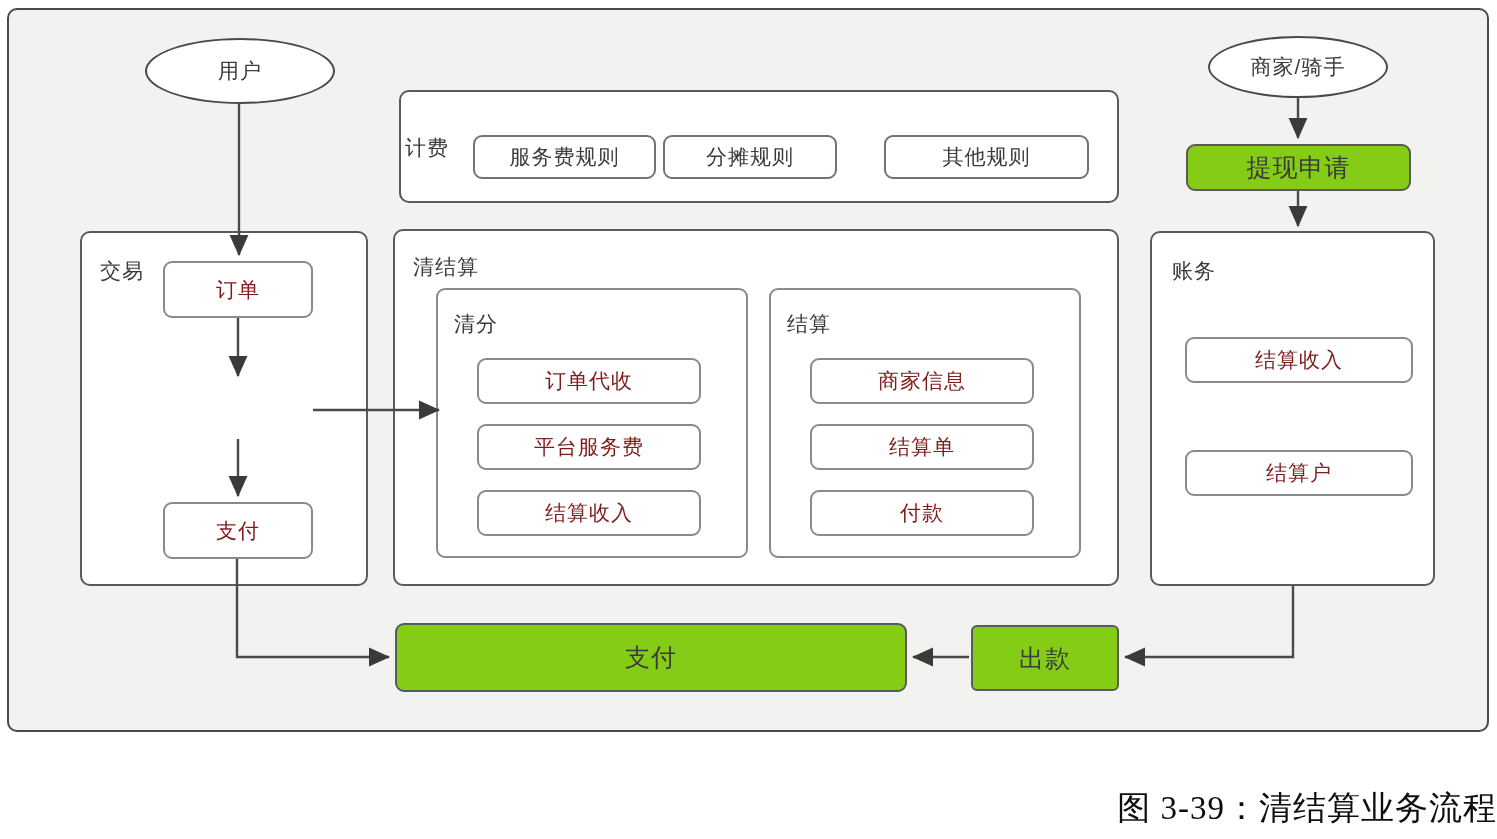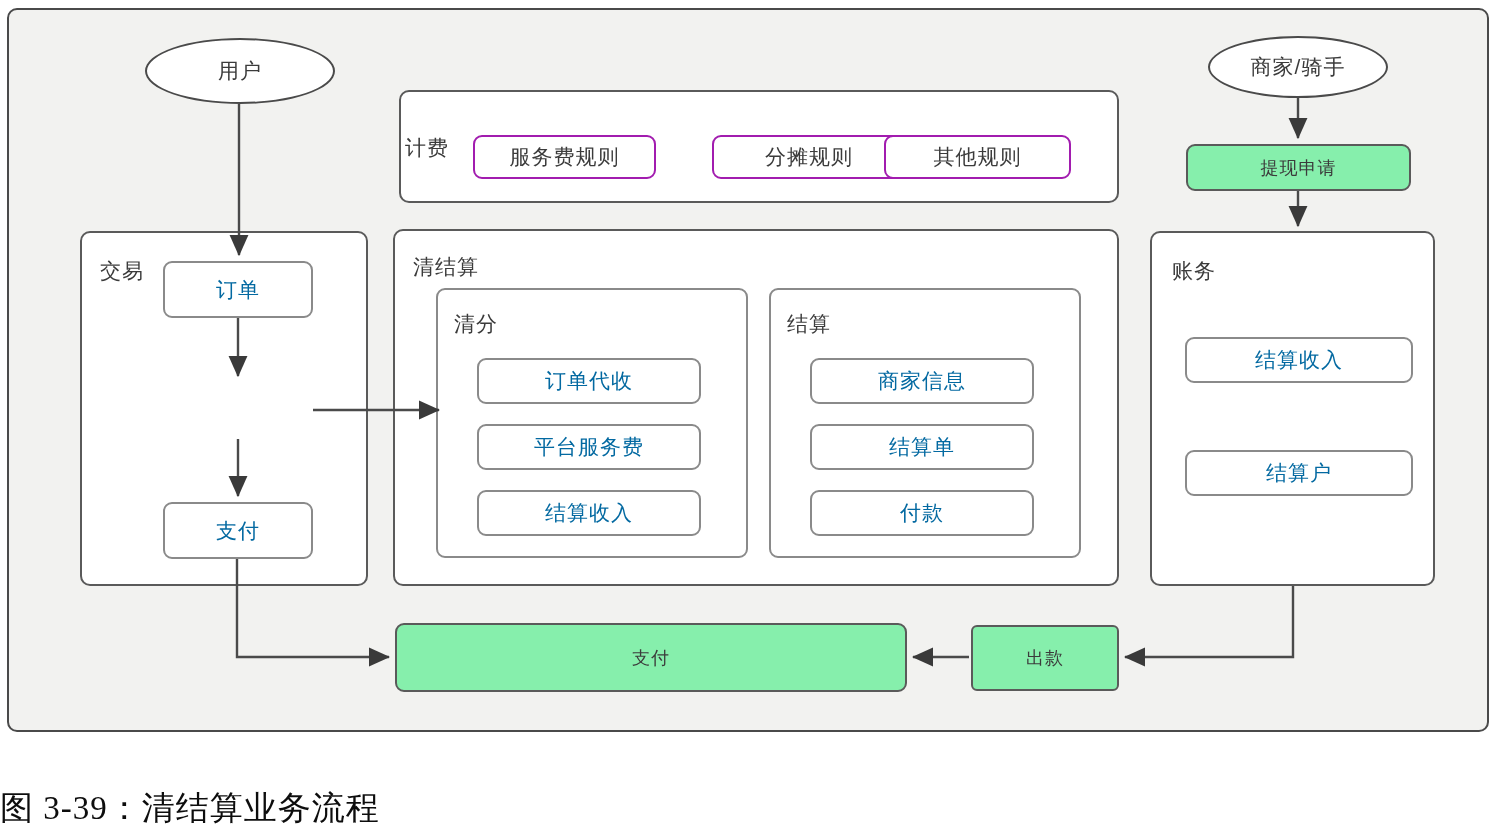--- a/index.html
+++ b/index.html
@@ -8,63 +8,63 @@
 
   
   .frame{
     position:absolute;left:7px;top:8px;width:1482px;height:724px;
     background:#f2f2f0;border:2.5px solid #4a4a4a;border-radius:10px;
     box-sizing:border-box;
   }
 
   
   .box{
-    position:absolute;box-sizing:border-box;background:#86efac;
+    position:absolute;box-sizing:border-box;background:#84cc16;
     border:2px solid #5a5a5a;border-radius:9px;
     display:flex;align-items:center;justify-content:center;
-    color:#3b3b3b;font-size:18px;letter-spacing:1px;white-space:nowrap;
+    color:#3b3b3b;font-size:25px;letter-spacing:1px;white-space:nowrap;
   }
   .panel{
     position:absolute;box-sizing:border-box;background:#ffffff;
     border:2px solid #5a5a5a;border-radius:10px;
   }
   .subpanel{
     position:absolute;box-sizing:border-box;background:#ffffff;
     border:2px solid #8a8a8a;border-radius:9px;
   }
   .panel-title{
     position:absolute;color:#3b3b3b;font-size:21px;letter-spacing:1px;white-space:nowrap;
   }
   .inner-box{
     position:absolute;box-sizing:border-box;background:#ffffff;
     border:2px solid #8a8a8a;border-radius:9px;
     display:flex;align-items:center;justify-content:center;
-    color:#0369a1;font-size:21px;letter-spacing:1px;white-space:nowrap;
+    color:#7f1d1d;font-size:21px;letter-spacing:1px;white-space:nowrap;
   }
   .chip{
     position:absolute;box-sizing:border-box;background:#ffffff;
-    border:2px solid #a21caf;border-radius:9px;
+    border:2px solid #737373;border-radius:9px;
     display:flex;align-items:center;justify-content:center;
     color:#3b3b3b;font-size:21px;letter-spacing:1px;white-space:nowrap;
   }
 
   
   .ellipse{
     position:absolute;box-sizing:border-box;background:#ffffff;
     border:2px solid #4a4a4a;border-radius:50%;
     display:flex;align-items:center;justify-content:center;
     color:#3b3b3b;font-size:21px;letter-spacing:1px;white-space:nowrap;
   }
 
   
   .svg-layer{position:absolute;left:0;top:0;width:1497px;height:839px;pointer-events:none;}
 
   
   .caption{
-    position:absolute;left:0;top:786px;width:1497px;text-align:left;
+    position:absolute;left:0;top:786px;width:1497px;text-align:right;
     font-family:"Liberation Serif","DejaVu Serif",serif;
     font-size:33px;color:#0d0d0d;letter-spacing:1px;
   }
 </style>
 </head>
 <body>
 
 <div class="stage">
 
   <div class="frame"></div>
@@ -76,24 +76,24 @@
   <div class="ellipse" style="left:1208px;top:36px;width:180px;height:62px;">
     <span>商家/骑手</span>
   </div>
 
   <div class="panel" style="left:399px;top:90px;width:720px;height:113px;">
     <div class="panel-title" style="left:4px;top:42px;text-align:center;">计费</div>
   </div>
   <div class="chip" style="left:473px;top:135px;width:183px;height:44px;">
     <span>服务费规则</span>
   </div>
-  <div class="chip" style="left:712px;top:135px;width:194px;height:44px;">
+  <div class="chip" style="left:663px;top:135px;width:174px;height:44px;">
     <span>分摊规则</span>
   </div>
-  <div class="chip" style="left:884px;top:135px;width:187px;height:44px;">
+  <div class="chip" style="left:884px;top:135px;width:205px;height:44px;">
     <span>其他规则</span>
   </div>
 
   <div class="panel" style="left:80px;top:231px;width:288px;height:355px;">
     <div class="panel-title" style="left:18px;top:24px;">交易</div>
   </div>
   <div class="inner-box" style="left:163px;top:261px;width:150px;height:57px;">
     <span>订单</span>
   </div>
   <div class="inner-box" style="left:163px;top:502px;width:150px;height:57px;">

